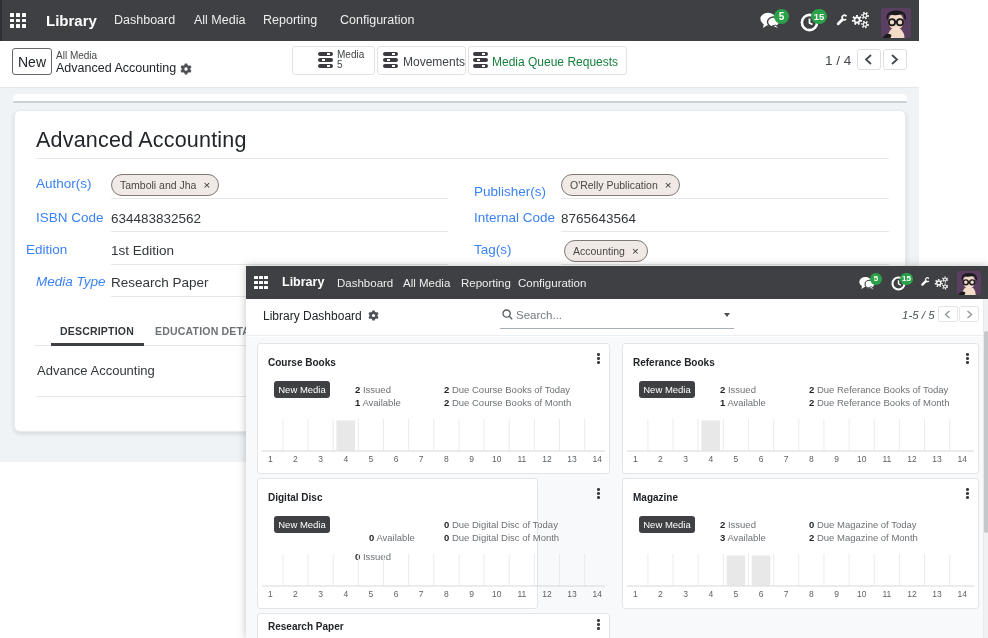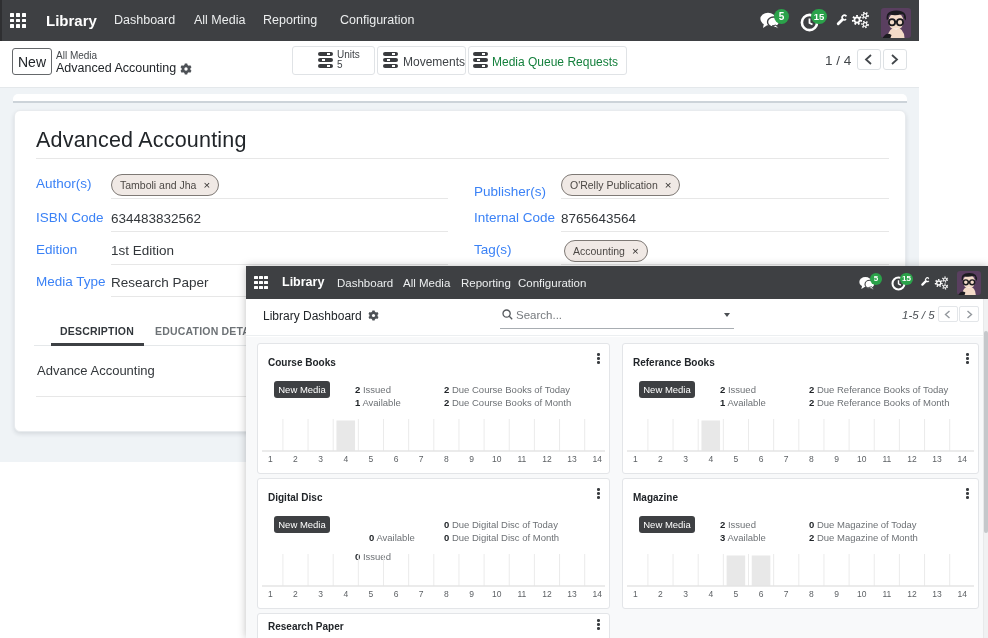--- a/index.html
+++ b/index.html
@@ -134,21 +134,21 @@
       <div class="statbtn abs" style="left:377px;top:5px;width:89px;height:29px;"></div>
       <div class="statbtn abs" style="left:468px;top:5px;width:159px;height:29px;"></div>
       <div class="stat-ic" style="left:318px;top:11px;width:15px;height:17px;">
         <i style="left:0;top:0;width:15px;"></i>
           <i style="left:0;top:6px;width:15px;"></i>
           <i style="left:0;top:12px;width:15px;"></i>
         <em style="left:9px;top:1px;"></em>
           <em style="left:4px;top:7px;"></em>
           <em style="left:9px;top:13px;"></em>
       </div>
-      <div class="abs" style="left:337px;top:8px;font-size:10px;color:#3f4347;">Units</div>
+      <div class="abs" style="left:337px;top:8px;font-size:10px;color:#3f4347;">Media</div>
       <div class="abs" style="left:337px;top:18px;font-size:10px;color:#3f4347;">5</div>
       <div class="stat-ic" style="left:383px;top:11px;width:15px;height:17px;">
         <i style="left:0;top:0;width:15px;"></i>
           <i style="left:0;top:6px;width:15px;"></i>
           <i style="left:0;top:12px;width:15px;"></i>
         <em style="left:9px;top:1px;"></em>
           <em style="left:4px;top:7px;"></em>
           <em style="left:9px;top:13px;"></em>
       </div>
       <div class="abs" style="left:403px;top:14px;font-size:12px;color:#3f4347;font-weight:500;">Movements</div>
@@ -186,28 +186,28 @@
         <div class="pill abs" style="left:546px;top:63px;">O'Relly Publication <b>×</b></div>
         <div class="uline abs" style="left:546px;top:87px;width:328px;"></div>
 
         <div class="flabel abs" style="left:21px;top:99px;">ISBN Code</div>
         <div class="fval abs" style="left:96px;top:100px;">634483832562</div>
         <div class="uline abs" style="left:96px;top:120px;width:337px;"></div>
         <div class="flabel abs" style="left:459px;top:99px;">Internal Code</div>
         <div class="fval abs" style="left:546px;top:100px;">8765643564</div>
         <div class="uline abs" style="left:546px;top:120px;width:328px;"></div>
 
-        <div class="flabel abs" style="left:21px;top:131px;">Edition</div>
+        <div class="flabel abs" style="left:11px;top:131px;">Edition</div>
         <div class="fval abs" style="left:96px;top:132px;">1st Edition</div>
         <div class="uline abs" style="left:96px;top:153px;width:337px;"></div>
         <div class="flabel abs" style="left:459px;top:131px;">Tag(s)</div>
         <div class="pill abs" style="left:549px;top:129px;">Accounting <b>×</b></div>
         <div class="uline abs" style="left:546px;top:153px;width:328px;"></div>
 
-        <div class="flabel abs" style="left:21px;top:163px;">Media Type</div>
+        <div class="flabel abs" style="left:21px;top:163px;font-style:italic;">Media Type</div>
         <div class="fval abs" style="left:96px;top:164px;">Research Paper</div>
         <div class="uline abs" style="left:96px;top:185px;width:337px;"></div>
 
         <div class="tab abs" style="left:45px;top:214px;color:#32373c;">DESCRIPTION</div>
         <div class="tab abs" style="left:140px;top:214px;color:#6d7276;">EDUCATION DETAILS</div>
         <div class="abs" style="left:19px;top:234px;width:855px;height:1px;background:#e5e8ea;"></div>
         <div class="abs" style="left:36px;top:232px;width:93px;height:3px;background:#3d4044;"></div>
         <div class="fval abs" style="left:22px;top:252px;font-size:13px;">Advance Accounting</div>
         <div class="uline abs" style="left:21px;top:285px;width:853px;"></div>
       </div>
@@ -389,21 +389,21 @@
               <text x="163.2" y="43" font-size="8.5" fill="#5d6165" text-anchor="middle" font-family="Liberation Sans">7</text>
               <text x="188.35" y="43" font-size="8.5" fill="#5d6165" text-anchor="middle" font-family="Liberation Sans">8</text>
               <text x="213.5" y="43" font-size="8.5" fill="#5d6165" text-anchor="middle" font-family="Liberation Sans">9</text>
               <text x="238.65" y="43" font-size="8.5" fill="#5d6165" text-anchor="middle" font-family="Liberation Sans">10</text>
               <text x="263.8" y="43" font-size="8.5" fill="#5d6165" text-anchor="middle" font-family="Liberation Sans">11</text>
               <text x="288.95" y="43" font-size="8.5" fill="#5d6165" text-anchor="middle" font-family="Liberation Sans">12</text>
               <text x="314.09999999999997" y="43" font-size="8.5" fill="#5d6165" text-anchor="middle" font-family="Liberation Sans">13</text>
               <text x="339.25" y="43" font-size="8.5" fill="#5d6165" text-anchor="middle" font-family="Liberation Sans">14</text>
             </svg>
   </div>
-          <div class="card abs" style="left:11px;top:212px;width:353px;height:131px;">
+          <div class="card abs" style="left:11px;top:212px;width:281px;height:131px;">
     <div class="ctitle abs" style="left:10px;top:13px;">Digital Disc</div>
     <div class="dots abs" style="left:339px;top:9px;">
               <span></span>
               <span></span>
               <span></span>
             </div>
 
     <div class="btn-nm abs" style="left:16px;top:37px;width:56px;height:17px;">New Media</div>
     <div class="st abs" style="left:97px;top:40px;margin-top:32px;"><b>0</b> Issued</div>
     <div class="st abs" style="left:111px;top:53px;"><b>0</b> Available</div>

